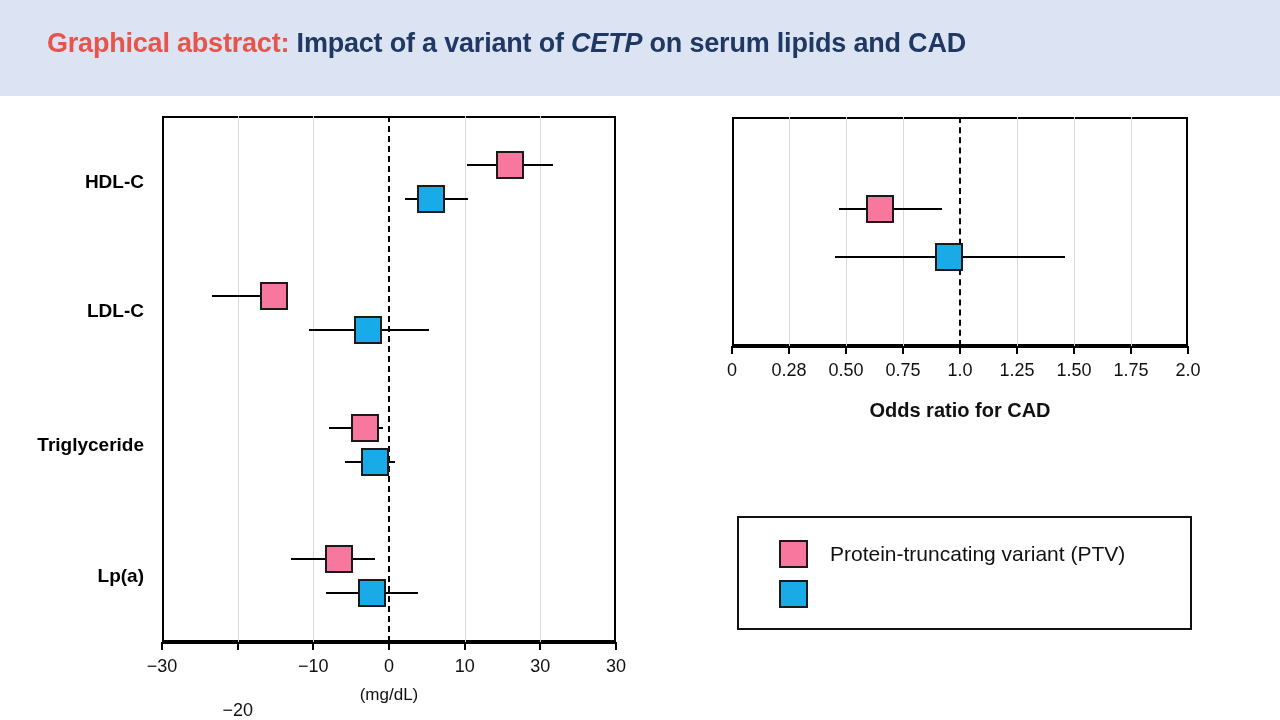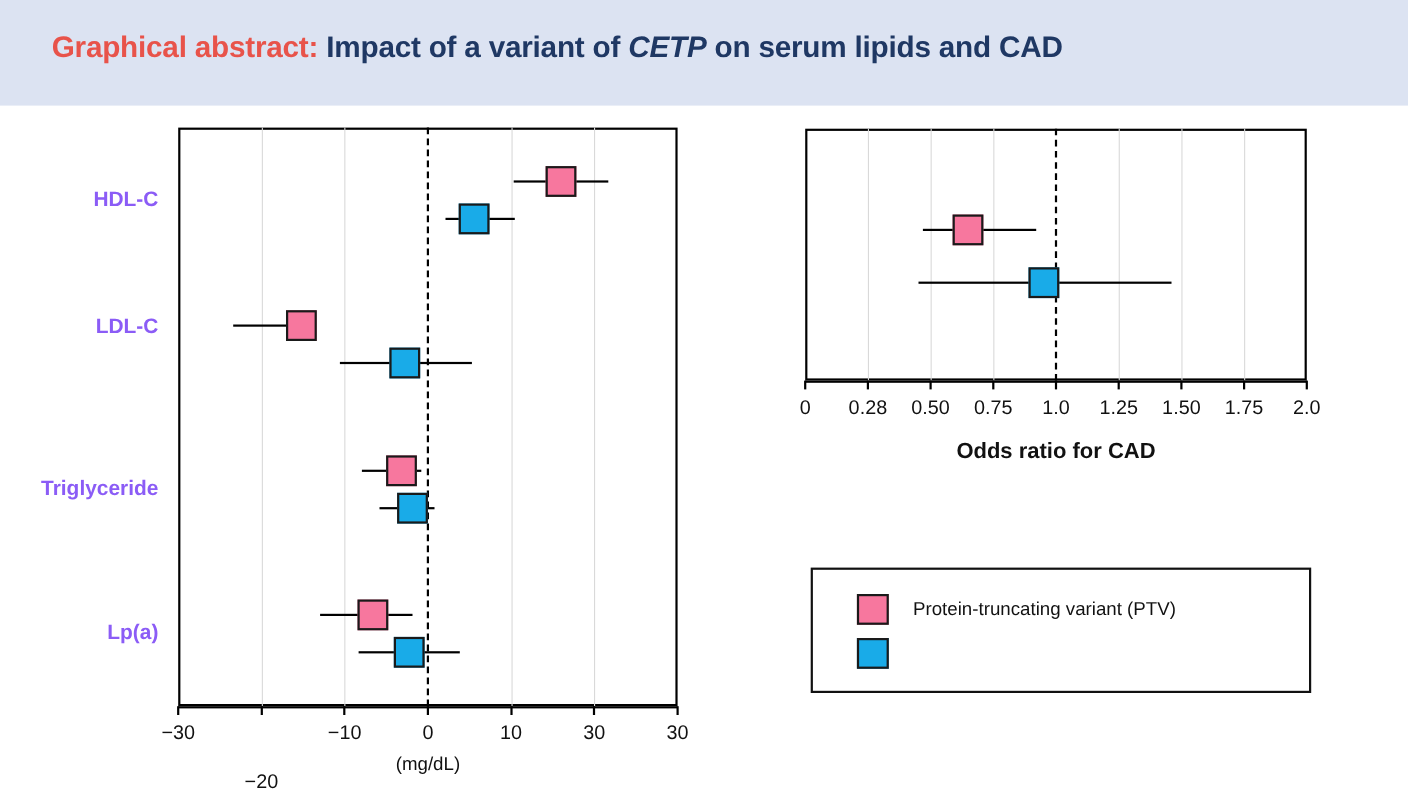--- a/index.html
+++ b/index.html
@@ -23,38 +23,38 @@
 
   
   .plot-frame{position:absolute;border:2px solid #000;background:#fff;box-sizing:border-box;}
   .gridline{position:absolute;width:1px;background:#d9d9d9;top:0;bottom:0;}
   .zeroline{position:absolute;width:0;top:0;bottom:0;border-left:2px dashed #000;}
   .tickmark{position:absolute;width:2px;height:8px;background:#000;}
   .axisline{position:absolute;height:2px;background:#000;}
   .ticklabel{position:absolute;font-size:18px;color:#111;text-align:center;transform:translateX(-50%);white-space:nowrap;}
   .axistitle{position:absolute;font-size:17px;color:#111;text-align:center;white-space:nowrap;transform:translateX(-50%);}
   .axistitle.bold{font-weight:bold;font-size:20px;}
-  .ylabel{position:absolute;font-size:19px;font-weight:bold;color:#8b5cf6;text-align:right;white-space:nowrap;transform:translateY(-50%);}
+  .ylabel{position:absolute;font-size:19px;font-weight:bold;color:#000000;text-align:right;white-space:nowrap;transform:translateY(-50%);}
 
   .ci-bar{position:absolute;height:2px;background:#000;transform:translateY(-50%);}
   .marker{position:absolute;width:28px;height:28px;border:2px solid #1a1a1a;box-sizing:border-box;
           transform:translate(-50%,-50%);}
   .marker.ptv{background:#f7779e;}
   .marker.missense{background:#19abe8;}
 
   
   #legend-box{
     position:absolute;left:737px;top:516px;width:455px;height:114px;
     border:2px solid #111;background:#fff;box-sizing:border-box;
   }
   .legend-row{position:absolute;left:40px;display:flex;align-items:center;gap:22px;}
   .legend-swatch{width:29px;height:28px;border:2px solid #1a1a1a;box-sizing:border-box;flex:none;}
   .legend-swatch.ptv{background:#f7779e;}
   .legend-swatch.missense{background:#19abe8;}
-  .legend-text{font-size:17px;color:#111;white-space:nowrap;}
+  .legend-text{font-size:21px;color:#111;white-space:nowrap;}
 </style>
 </head>
 <body>
 
 <div id="header-band"></div>
 <div id="title">
   <span class="t-red">Graphical abstract:</span>
   <span class="t-navy">Impact of a variant of</span>
   <span class="t-navy t-ital">CETP</span>
   <span class="t-navy">on serum lipids and CAD</span>
@@ -96,21 +96,21 @@
     <div class="ticklabel" style="left: 227px; top: 14px;">0</div>
     <div class="tickmark" style="left: 301.667px; top: 0px;"></div>
     <div class="ticklabel" style="left: 302.667px; top: 14px;">10</div>
     <div class="tickmark" style="left: 377.333px; top: 0px;"></div>
     <div class="ticklabel" style="left: 378.333px; top: 14px;">30</div>
     <div class="tickmark" style="left: 453px; top: 0px;"></div>
     <div class="ticklabel" style="left: 454px; top: 14px;">30</div>
   </div>
 <div id="lipids-ylabels" style="position:absolute;left:0px;top:116px;width:158px;height:526px;">
     <div class="ylabel" style="top: 65.75px; right: 14px; width: 140px;">HDL-C</div>
-    <div class="ylabel" style="top: 182px; right: 14px; width: 140px; text-align: right;">LDL-C</div>
+    <div class="ylabel" style="top: 195px; right: 14px; width: 140px; text-align: right;">LDL-C</div>
     <div class="ylabel" style="top: 328.75px; right: 14px; width: 140px;">Triglyceride</div>
     <div class="ylabel" style="top: 460.25px; right: 14px; width: 140px;">Lp(a)</div>
   </div>
 <div class="axistitle" id="lipids-xtitle" style="left:389px;top:685px;">(mg/dL)</div>
 
 <div class="plot-frame" id="plot-cad" style="left:732px;top:117px;width:456px;height:229px;"></div>
 <div id="cad-layer" style="position:absolute;left:732px;top:117px;width:456px;height:229px;">
     <div class="gridline" style="left: 57px;"></div>
     <div class="gridline" style="left: 114px;"></div>
     <div class="gridline" style="left: 171px;"></div>

